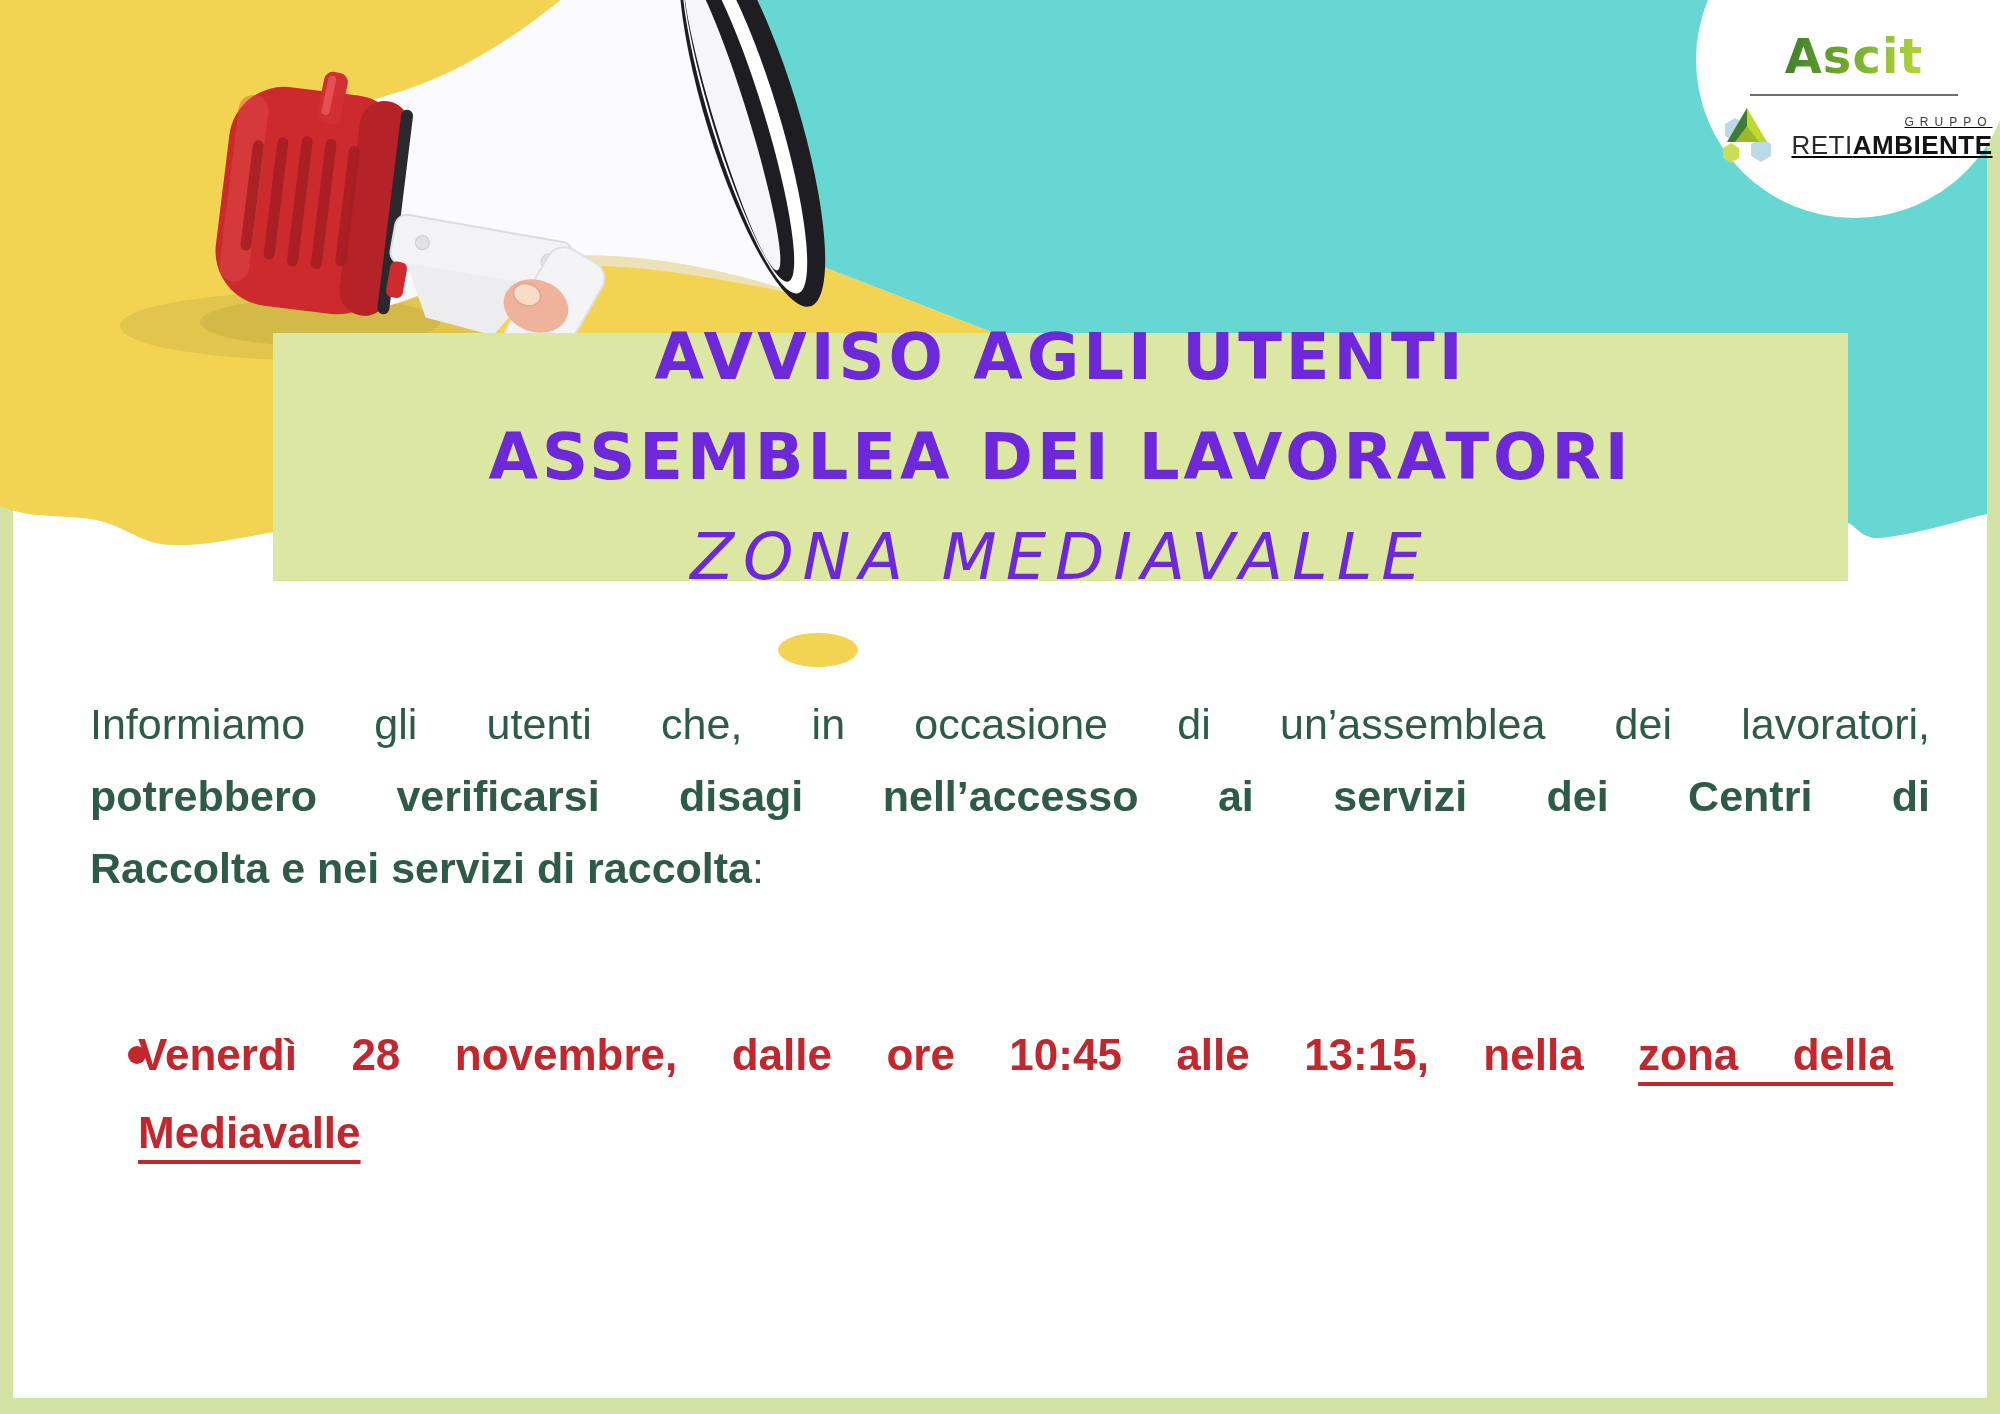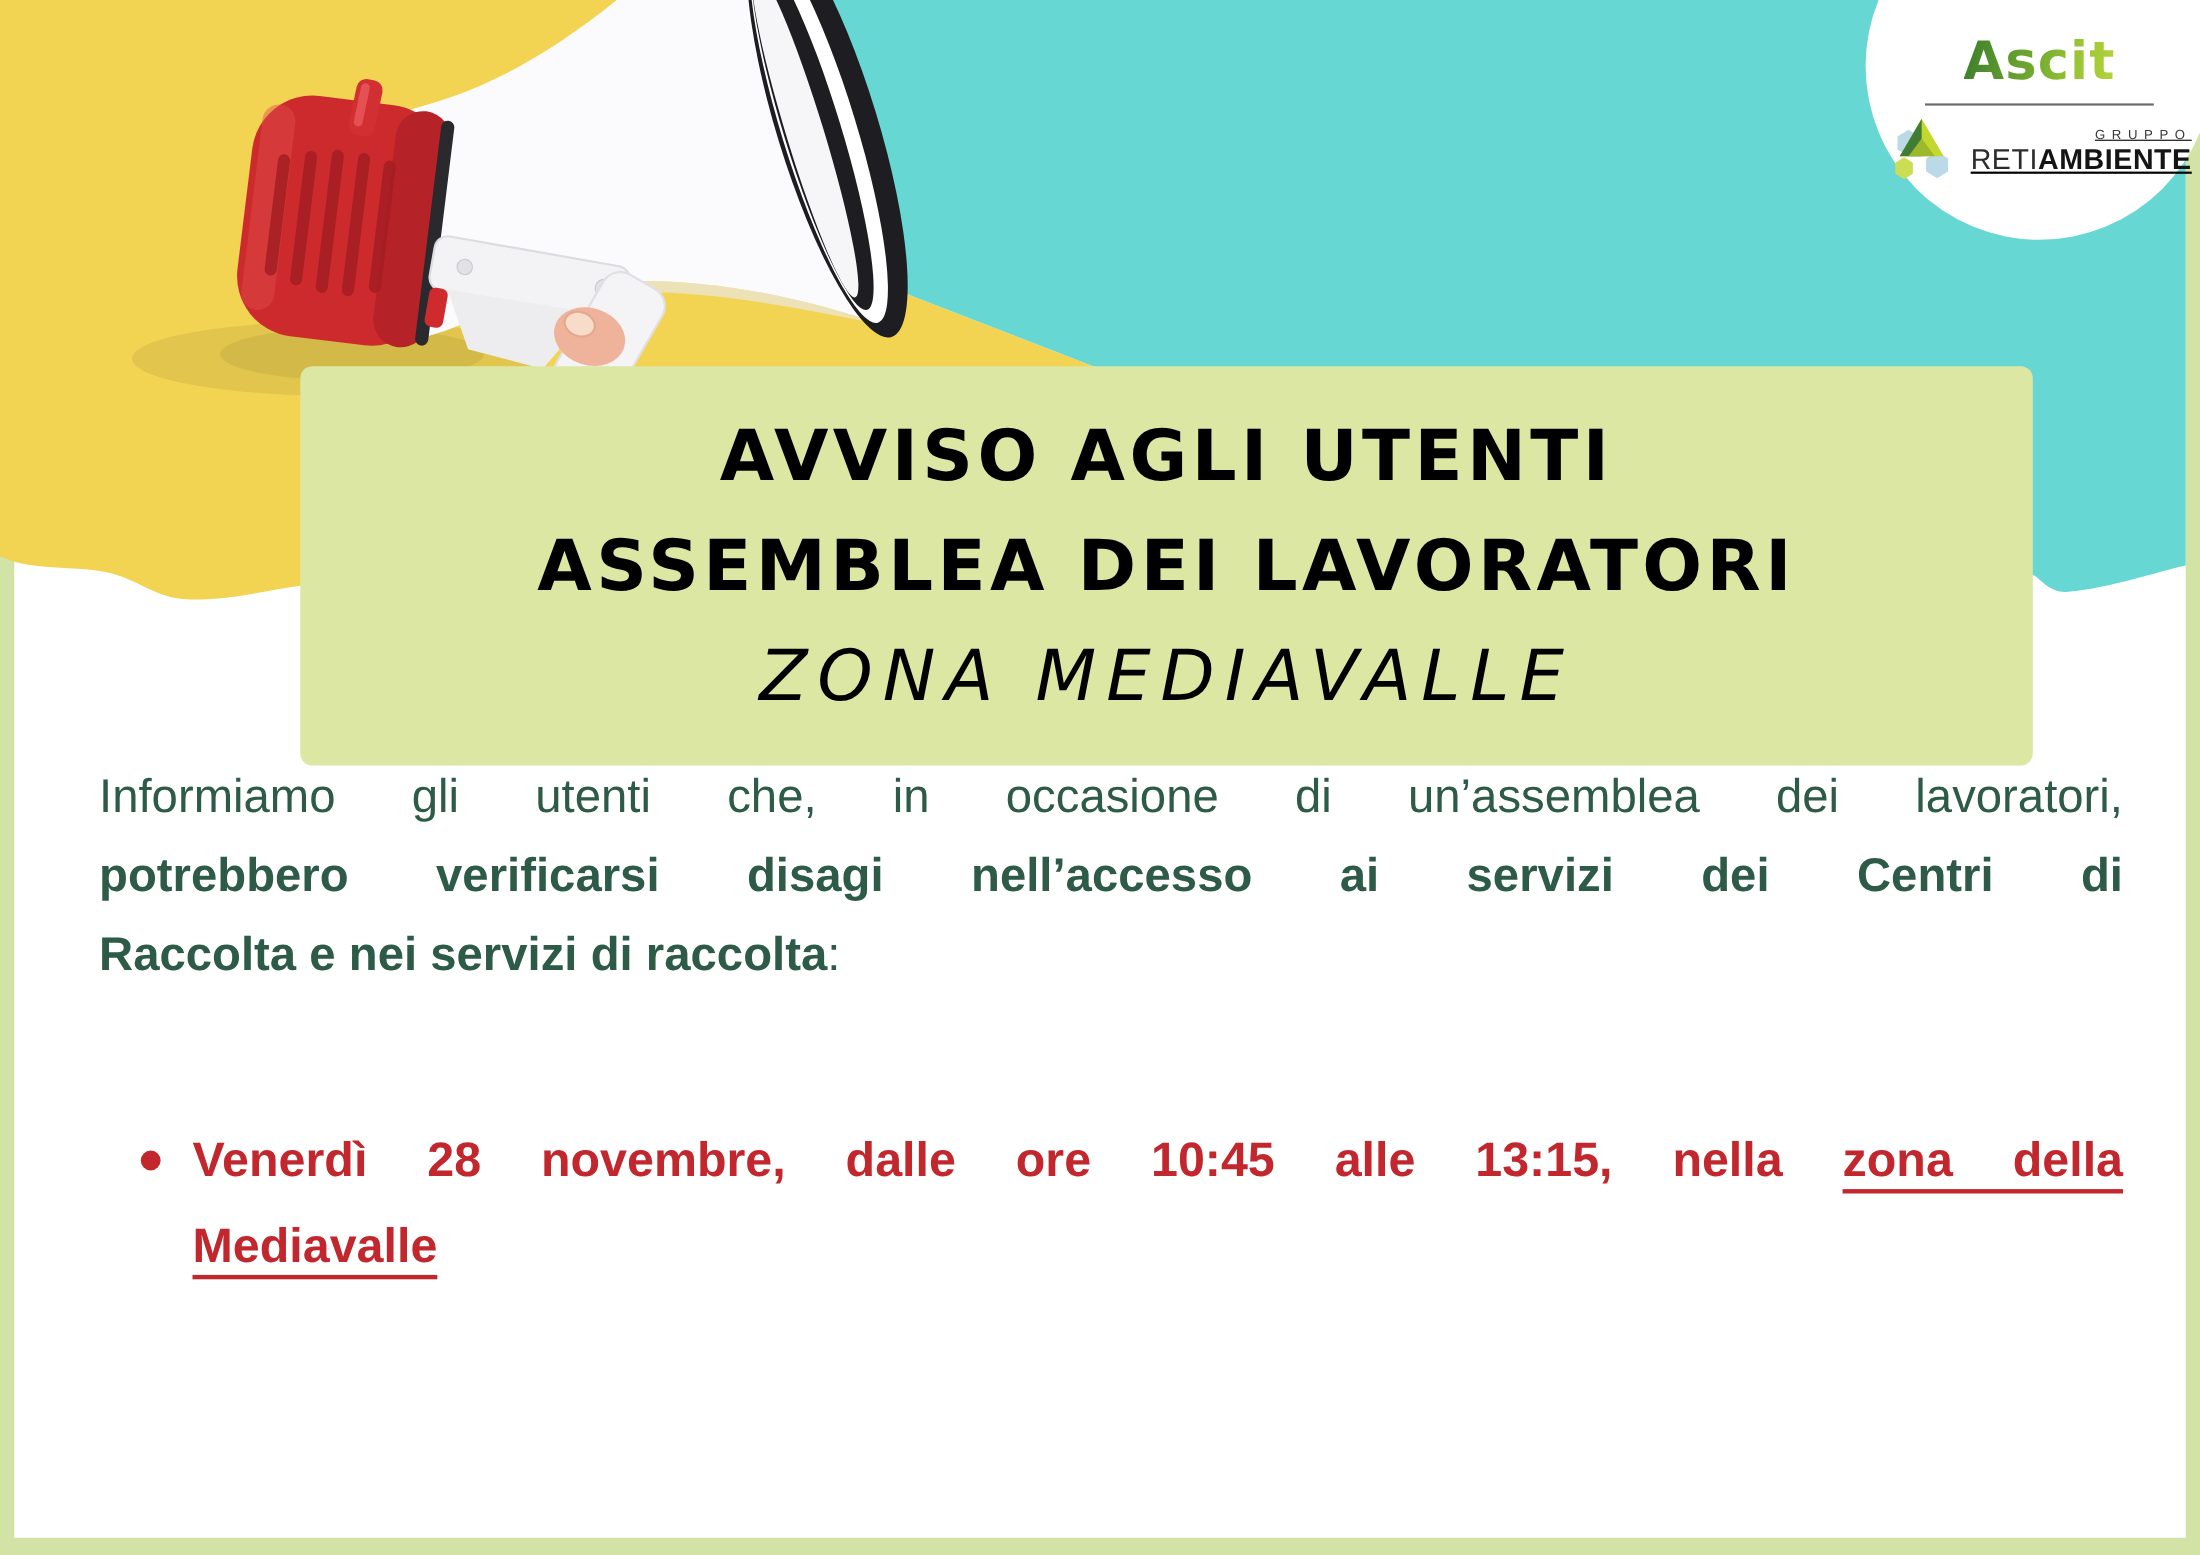--- a/index.html
+++ b/index.html
@@ -4,24 +4,24 @@
 <style>
   html,body{margin:0;padding:0;background:#ffffff;}
   .poster{
     position:relative;width:2000px;height:1414px;overflow:hidden;
     background:#ffffff;font-family:"Liberation Sans",sans-serif;
   }
   .bg-art{position:absolute;left:0;top:0;width:2000px;height:1414px;z-index:1;}
 
   
   .banner{
-    position:absolute;left:273px;top:333px;width:1575px;height:363px;
+    position:absolute;left:273px;top:333px;width:1575px;height:248px;
     background:#dce7a4;z-index:2;
     display:flex;flex-direction:column;align-items:center;justify-content:center;
-    text-align:center;color:#000000;border-radius:11px;
+    text-align:center;color:#6d28d9;
   }
   .banner .t1,.banner .t2{
     font-family:"DejaVu Sans",sans-serif;font-weight:700;
     font-size:64px;line-height:100px;letter-spacing:4px;white-space:nowrap;
   }
   .banner .t3{
     font-family:"DejaVu Sans",sans-serif;font-weight:400;
     font-size:64px;line-height:100px;letter-spacing:9px;white-space:nowrap;font-style:italic;
   }
 
@@ -51,21 +51,21 @@
     font-family:"Liberation Sans",sans-serif;font-weight:400;
   }
   .reti b{font-weight:700;color:#141414;}
   .content-wrap{position:absolute;left:80px;top:0;width:1840px;height:1414px;z-index:2;}
   .block{position:absolute;left:10px;width:1840px;color:#2e5b47;}
   .jline{display:block;text-align:justify;text-align-last:justify;}
   .lastline{display:block;text-align:left;}
   .intro-block{top:688px;font-size:43px;line-height:72px;}
   .intro-block strong{font-weight:700;}
   .bullet-block{top:1016px;color:#c1272d;font-weight:700;font-size:44px;line-height:78px;}
-  .bullet-text{display:block;margin-left:85px;width:1755px;position:relative;}
+  .bullet-text{display:block;margin-left:48px;width:1755px;position:relative;}
   .bullet-dot{
     position:absolute;left:38px;top:30px;width:18px;height:18px;border-radius:50%;
     background:#c1272d;
   }
   .bullet-block u,.bullet-block .ul{
     text-decoration:underline;text-decoration-thickness:4px;text-underline-offset:12px;
   }
   .closing-block{top:1252px;font-size:44px;line-height:72px;}
 </style>
 </head>

